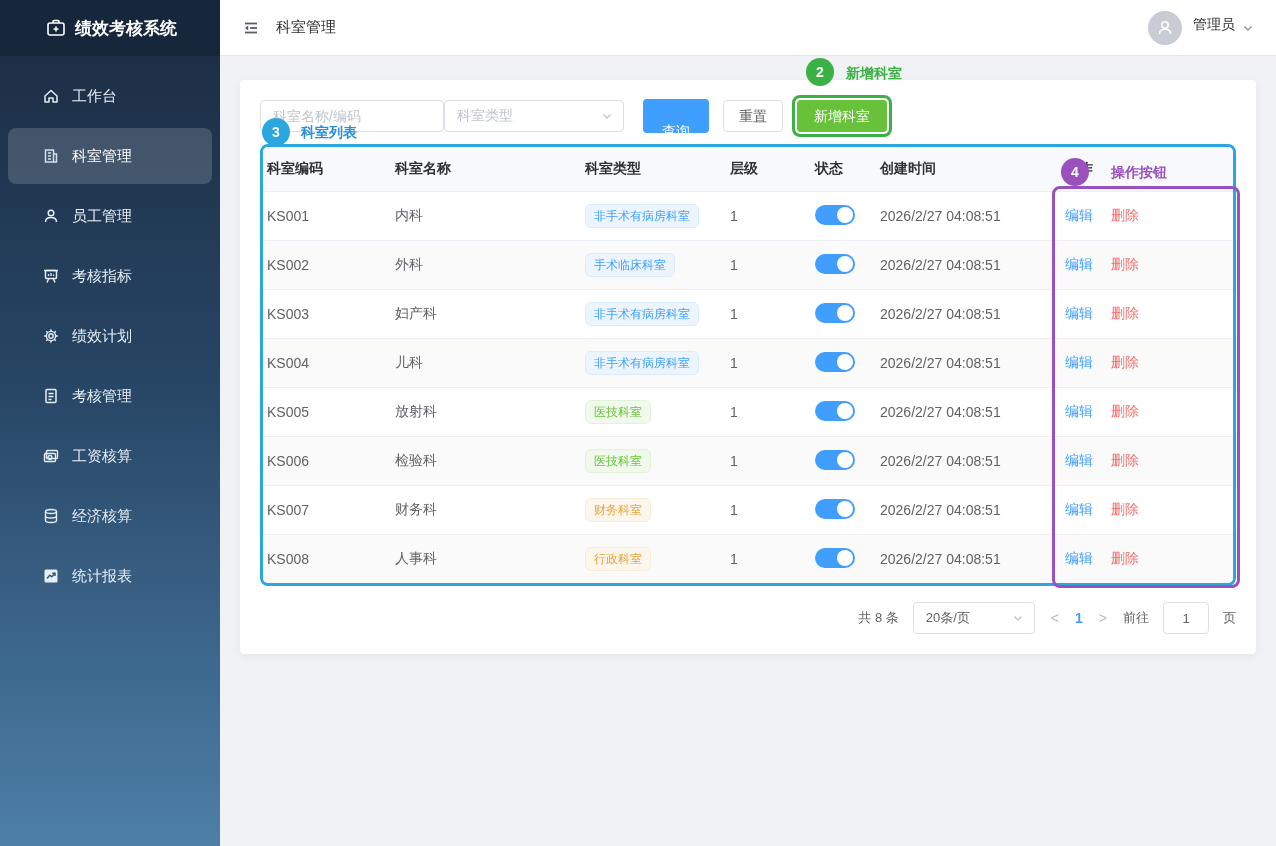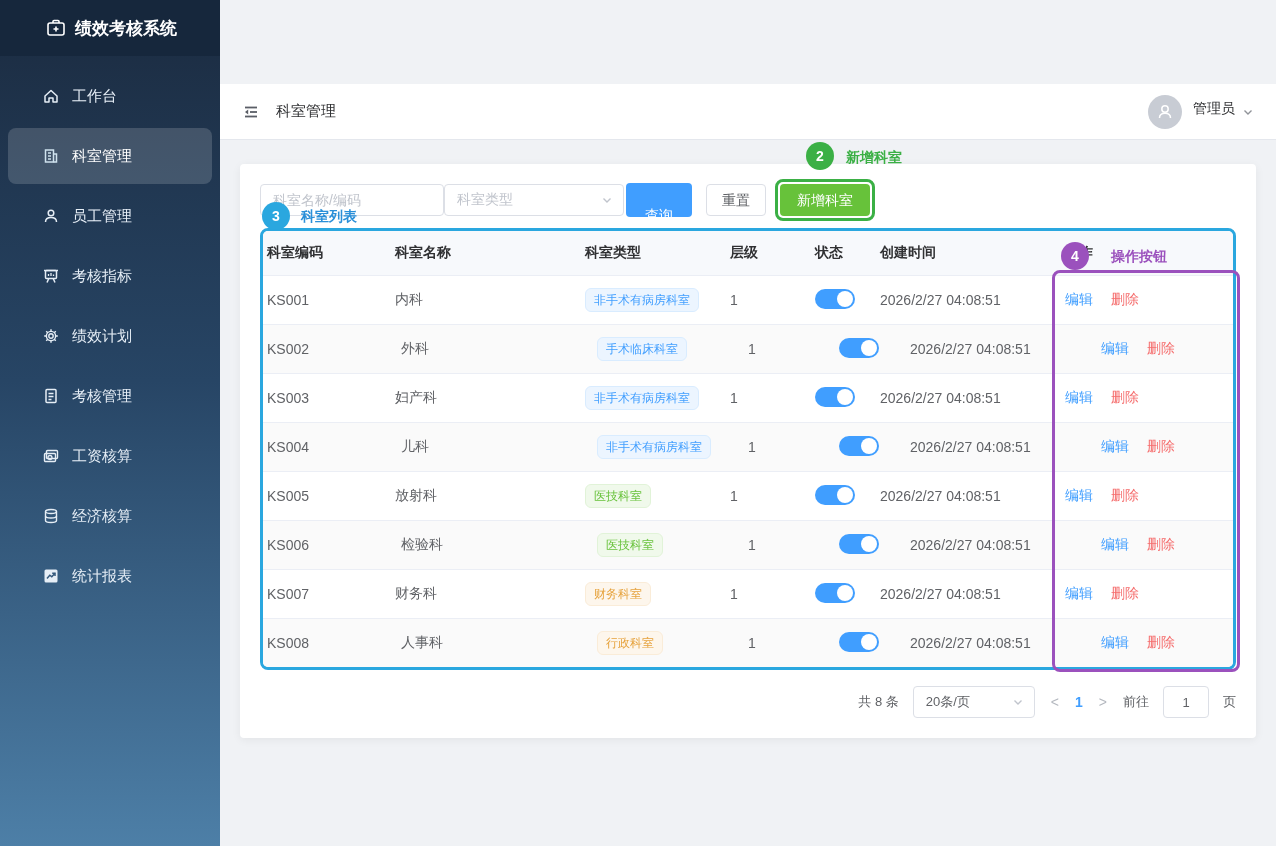--- a/index.html
+++ b/index.html
@@ -3,21 +3,21 @@
 <meta charset="utf-8">
 <style>
   * { box-sizing: border-box; margin: 0; padding: 0; }
   html,body { width:1276px; height:846px; }
   body {
     font-family: "Liberation Sans", "DejaVu Sans", sans-serif;
     font-size: 14px;
     background: #f0f2f5;
     overflow: hidden;
   }
-  .app { display:flex; width:1276px; height:846px;align-items:center; }
+  .app { display:flex; width:1276px; height:846px; }
 
   
   .sidebar {
     width:220px; height:100%;
     background: linear-gradient(180deg, #1b2b40 0%, #274565 45%, #4d7fa7 100%);
     flex-shrink:0; display:flex; flex-direction:column;
   }
   .logo {
     height:56px; background:#16273c; display:flex; align-items:center;
     padding-left:46px; color:#fff; font-size:17px; font-weight:bold; gap:9px;
@@ -65,21 +65,21 @@
   .text-input::placeholder { color:#c0c4cc; }
   .select-box {
     width:180px; height:32px; border:1px solid #dcdfe6; border-radius:4px;
     padding:0 10px 0 12px; display:flex; align-items:center;
     justify-content:space-between; background:#fff; color:#c0c4cc; cursor:pointer;
   }
   .btn {
     height:32px; border-radius:4px; font-size:14px; border:1px solid transparent;
     cursor:pointer; font-family:inherit; line-height:30px;
   }
-  .btn-primary { background:#409eff; color:#fff; padding:16px 18px; margin-left:2px; }
+  .btn-primary { background:#409eff; color:#fff; padding:16px 18px; margin-left:19px; }
   .btn-default { background:#fff; border-color:#dcdfe6; color:#606266; padding:0 15px; margin-left:14px; }
   .btn-success { background:#67c23a; color:#fff; padding:0 16px; }
 
   
   .anno-box-green {
     display:inline-flex; border:3px solid #3bb045; border-radius:8px;
     padding:2px; margin:-5px -5px -5px 9px; background:transparent;
   }
 
   
@@ -87,21 +87,21 @@
     border:3px solid #2aa7df; border-radius:8px; margin-top:12px;
     overflow:hidden; background:#fff;
   }
   .thead-row, .trow {
     display:grid;
     grid-template-columns:124px 190px 145px 85px 65px 185px 1fr;
     align-items:center;
   }
   .thead-row { height:44px; background:#f7f9fc; font-weight:bold; color:#303133; }
   .trow { height:49px; border-top:1px solid #ebeef5; color:#606266; }
-  .trow.striped { background:#fafafa;gap:6px; }
+  .trow.striped { background:#fafafa; }
   .cell { padding:0 8px; white-space:nowrap; overflow:hidden; }
   .cell:first-child { padding-left:4px; }
   .tag {
     display:inline-block; height:24px; line-height:22px; padding:0 8px;
     font-size:12px; border-radius:6px; border:1px solid transparent;
   }
   .tag-blue   { background:#ecf5ff; border-color:#d9ecff; color:#409eff; }
   .tag-green  { background:#f0f9eb; border-color:#e1f3d8; color:#67c23a; }
   .tag-orange { background:#fdf6ec; border-color:#faecd8; color:#e6a23c; }
   .toggle {

